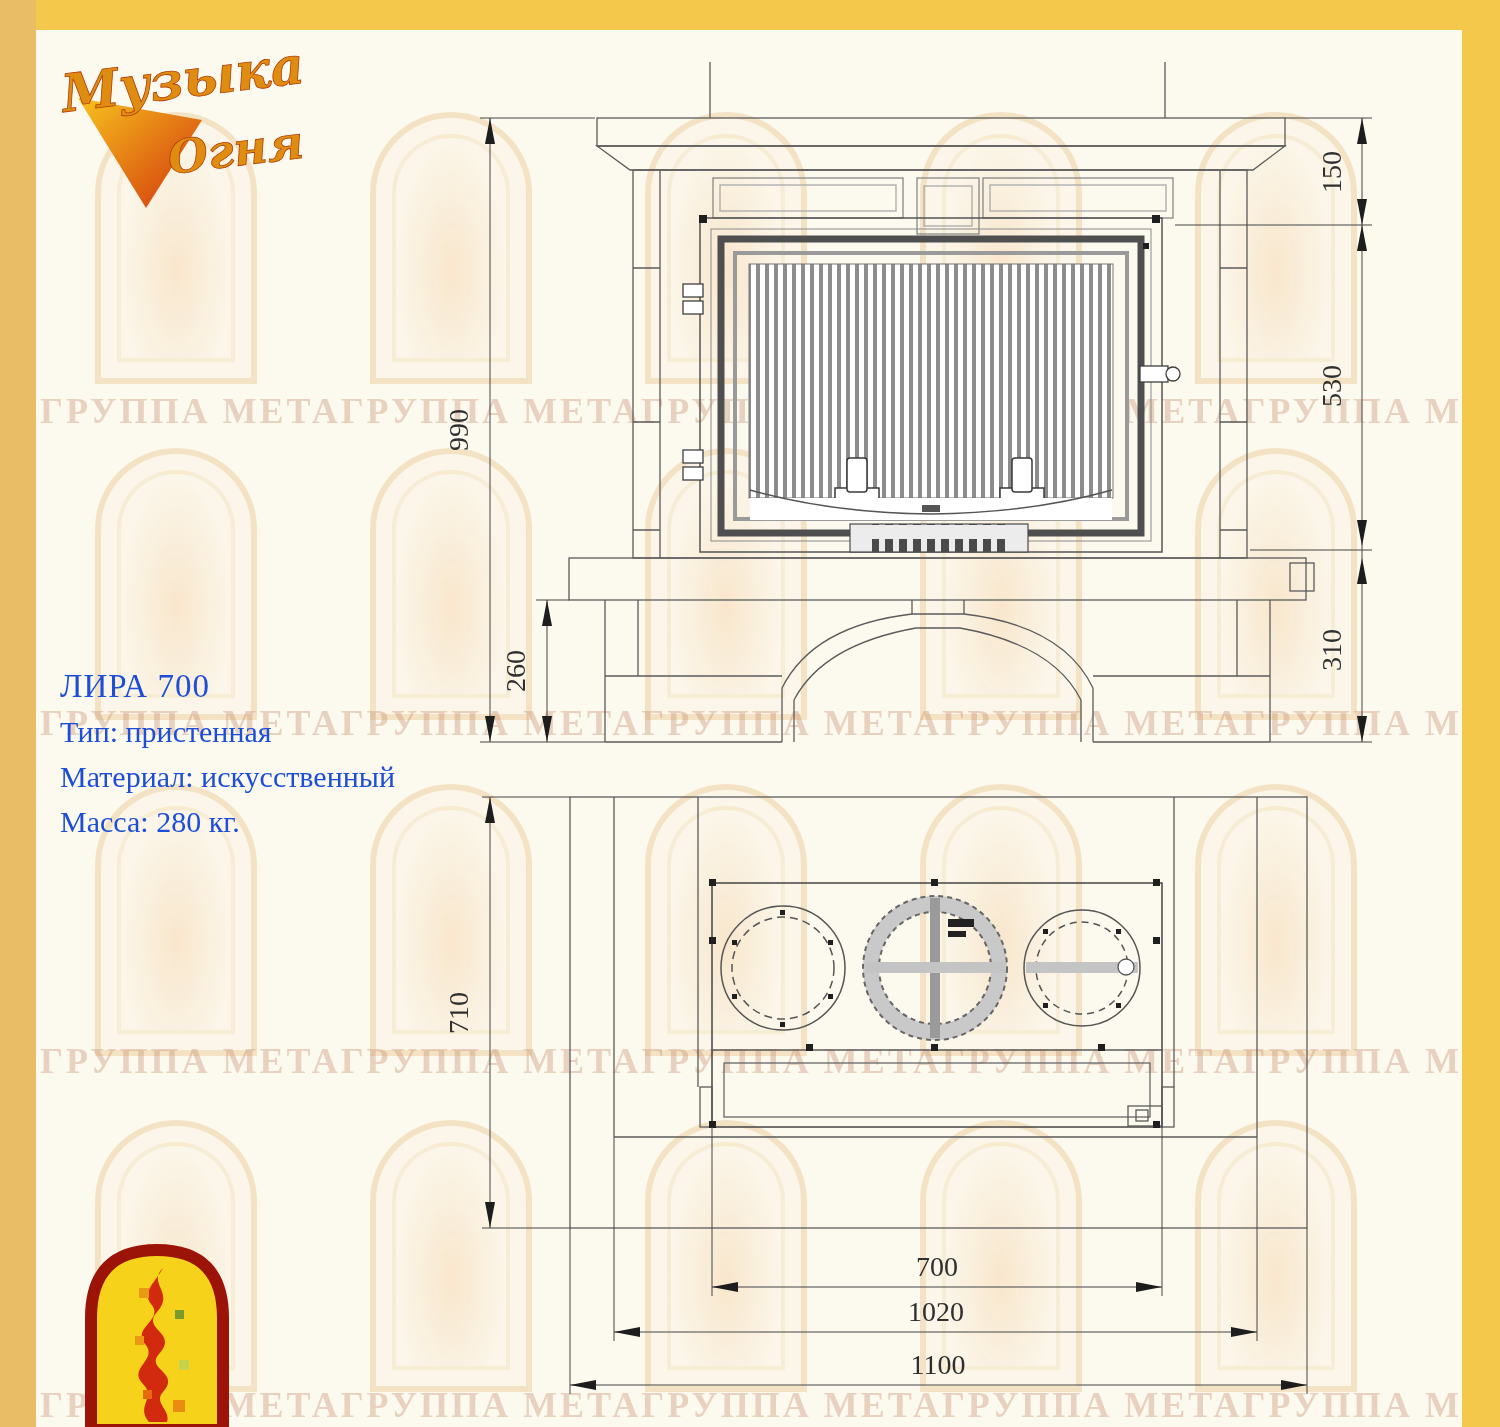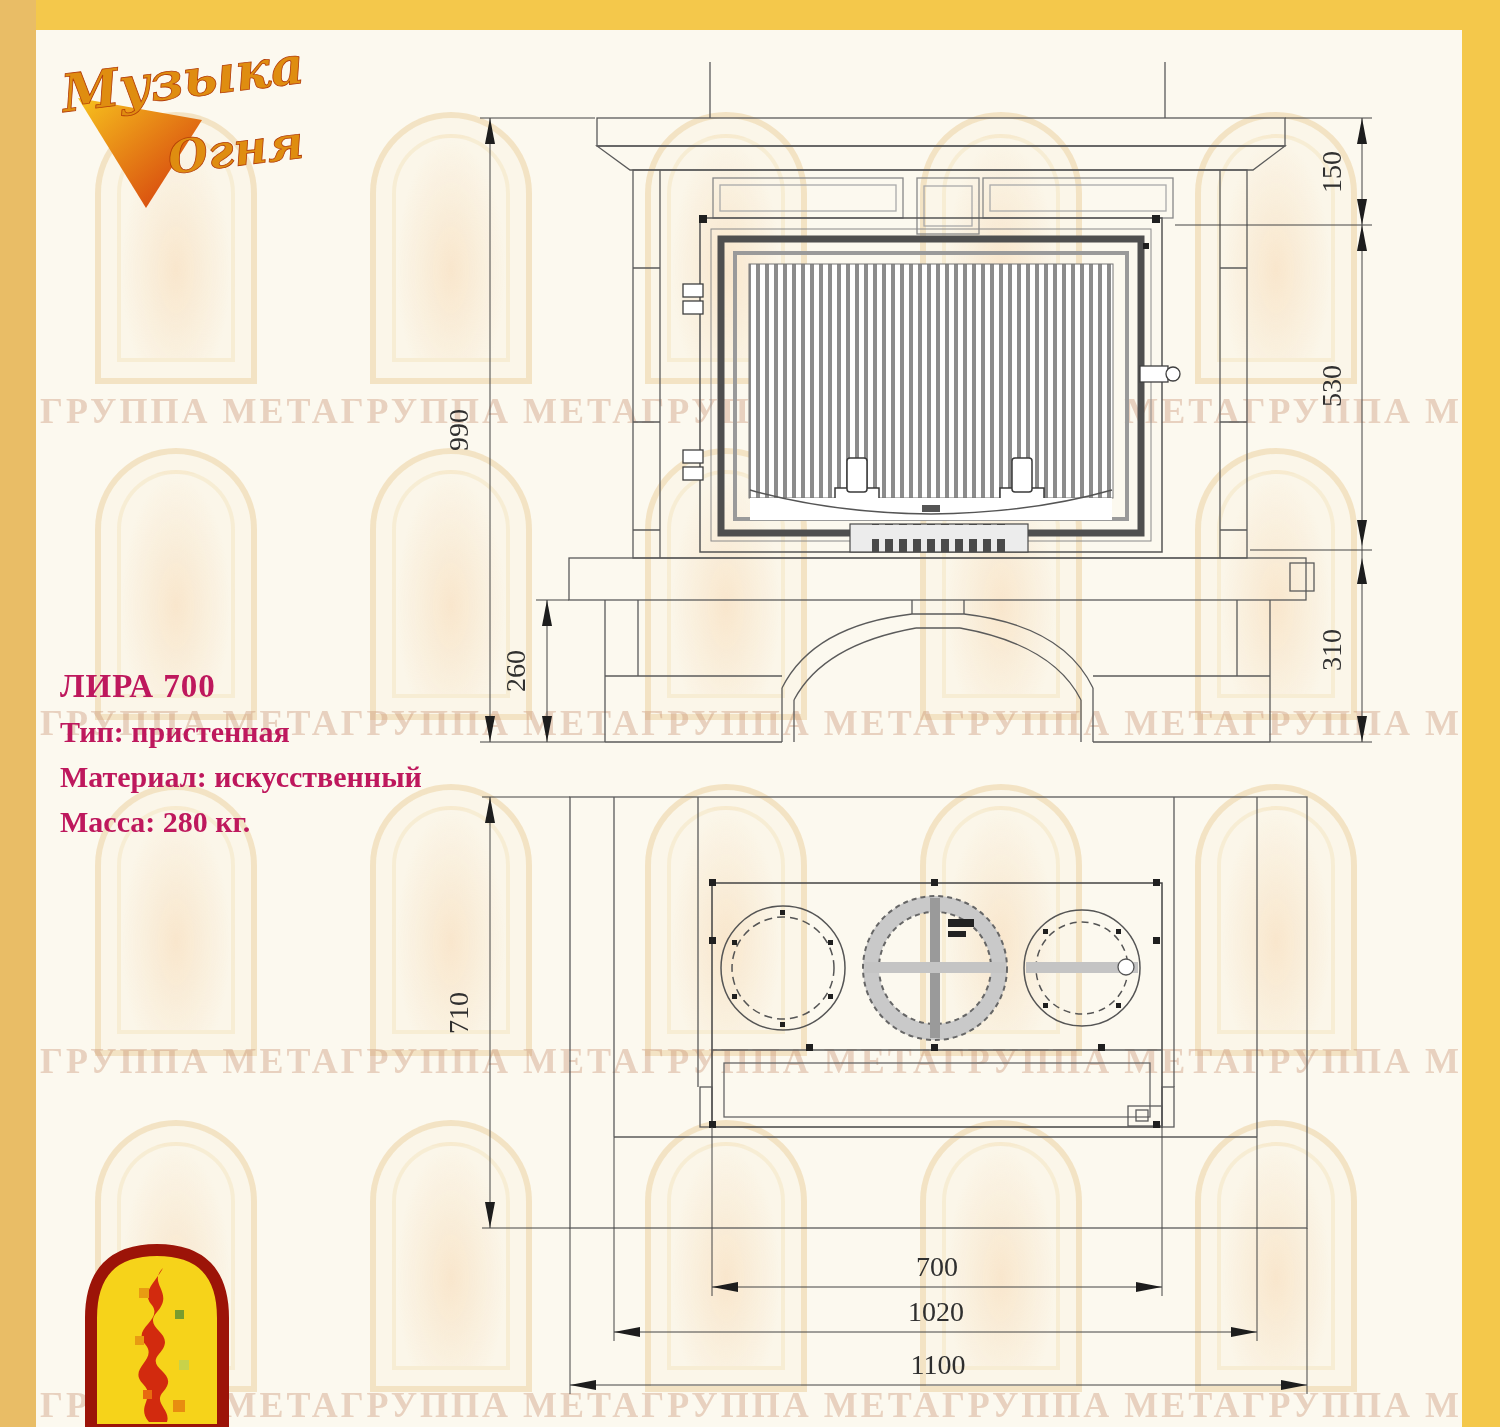--- a/index.html
+++ b/index.html
@@ -16,22 +16,22 @@
   .wm-flame{position:absolute;inset:16px;border:4px solid rgba(240,220,175,0.35);
             border-radius:62px 62px 0 0;
             background:radial-gradient(ellipse at 50% 60%, rgba(244,196,140,0.30), rgba(244,196,140,0) 70%);}
   .wm-text{position:absolute;left:40px;width:1420px;height:40px;overflow:hidden;white-space:nowrap;
            font-family:"Liberation Serif",serif;font-weight:700;font-size:36px;letter-spacing:3px;
            color:rgba(199,144,114,0.38);z-index:1;}
   
   .draw{position:absolute;left:0;top:0;z-index:3;}
   .draw text{font-family:"Liberation Serif",serif;font-size:28px;fill:#2f2f2f;}
   
-  .specs{position:absolute;left:60px;top:664px;z-index:4;color:#be185d;
-         font-family:"Liberation Serif",serif;font-weight:700;}
+  .specs{position:absolute;left:60px;top:664px;z-index:4;color:#1d4ed8;
+         font-family:"Liberation Serif",serif;font-weight:400;}
   .specs .t{font-size:33px;line-height:45px;letter-spacing:1px;}
   .specs .l{font-size:30px;line-height:45px;}
   
   .logo-music{position:absolute;left:50px;top:46px;width:300px;height:170px;z-index:4;}
   .logo-arch{position:absolute;left:82px;top:1240px;width:150px;height:190px;z-index:5;}
 </style>
 </head>
 <body>
 
 <div class="page">

